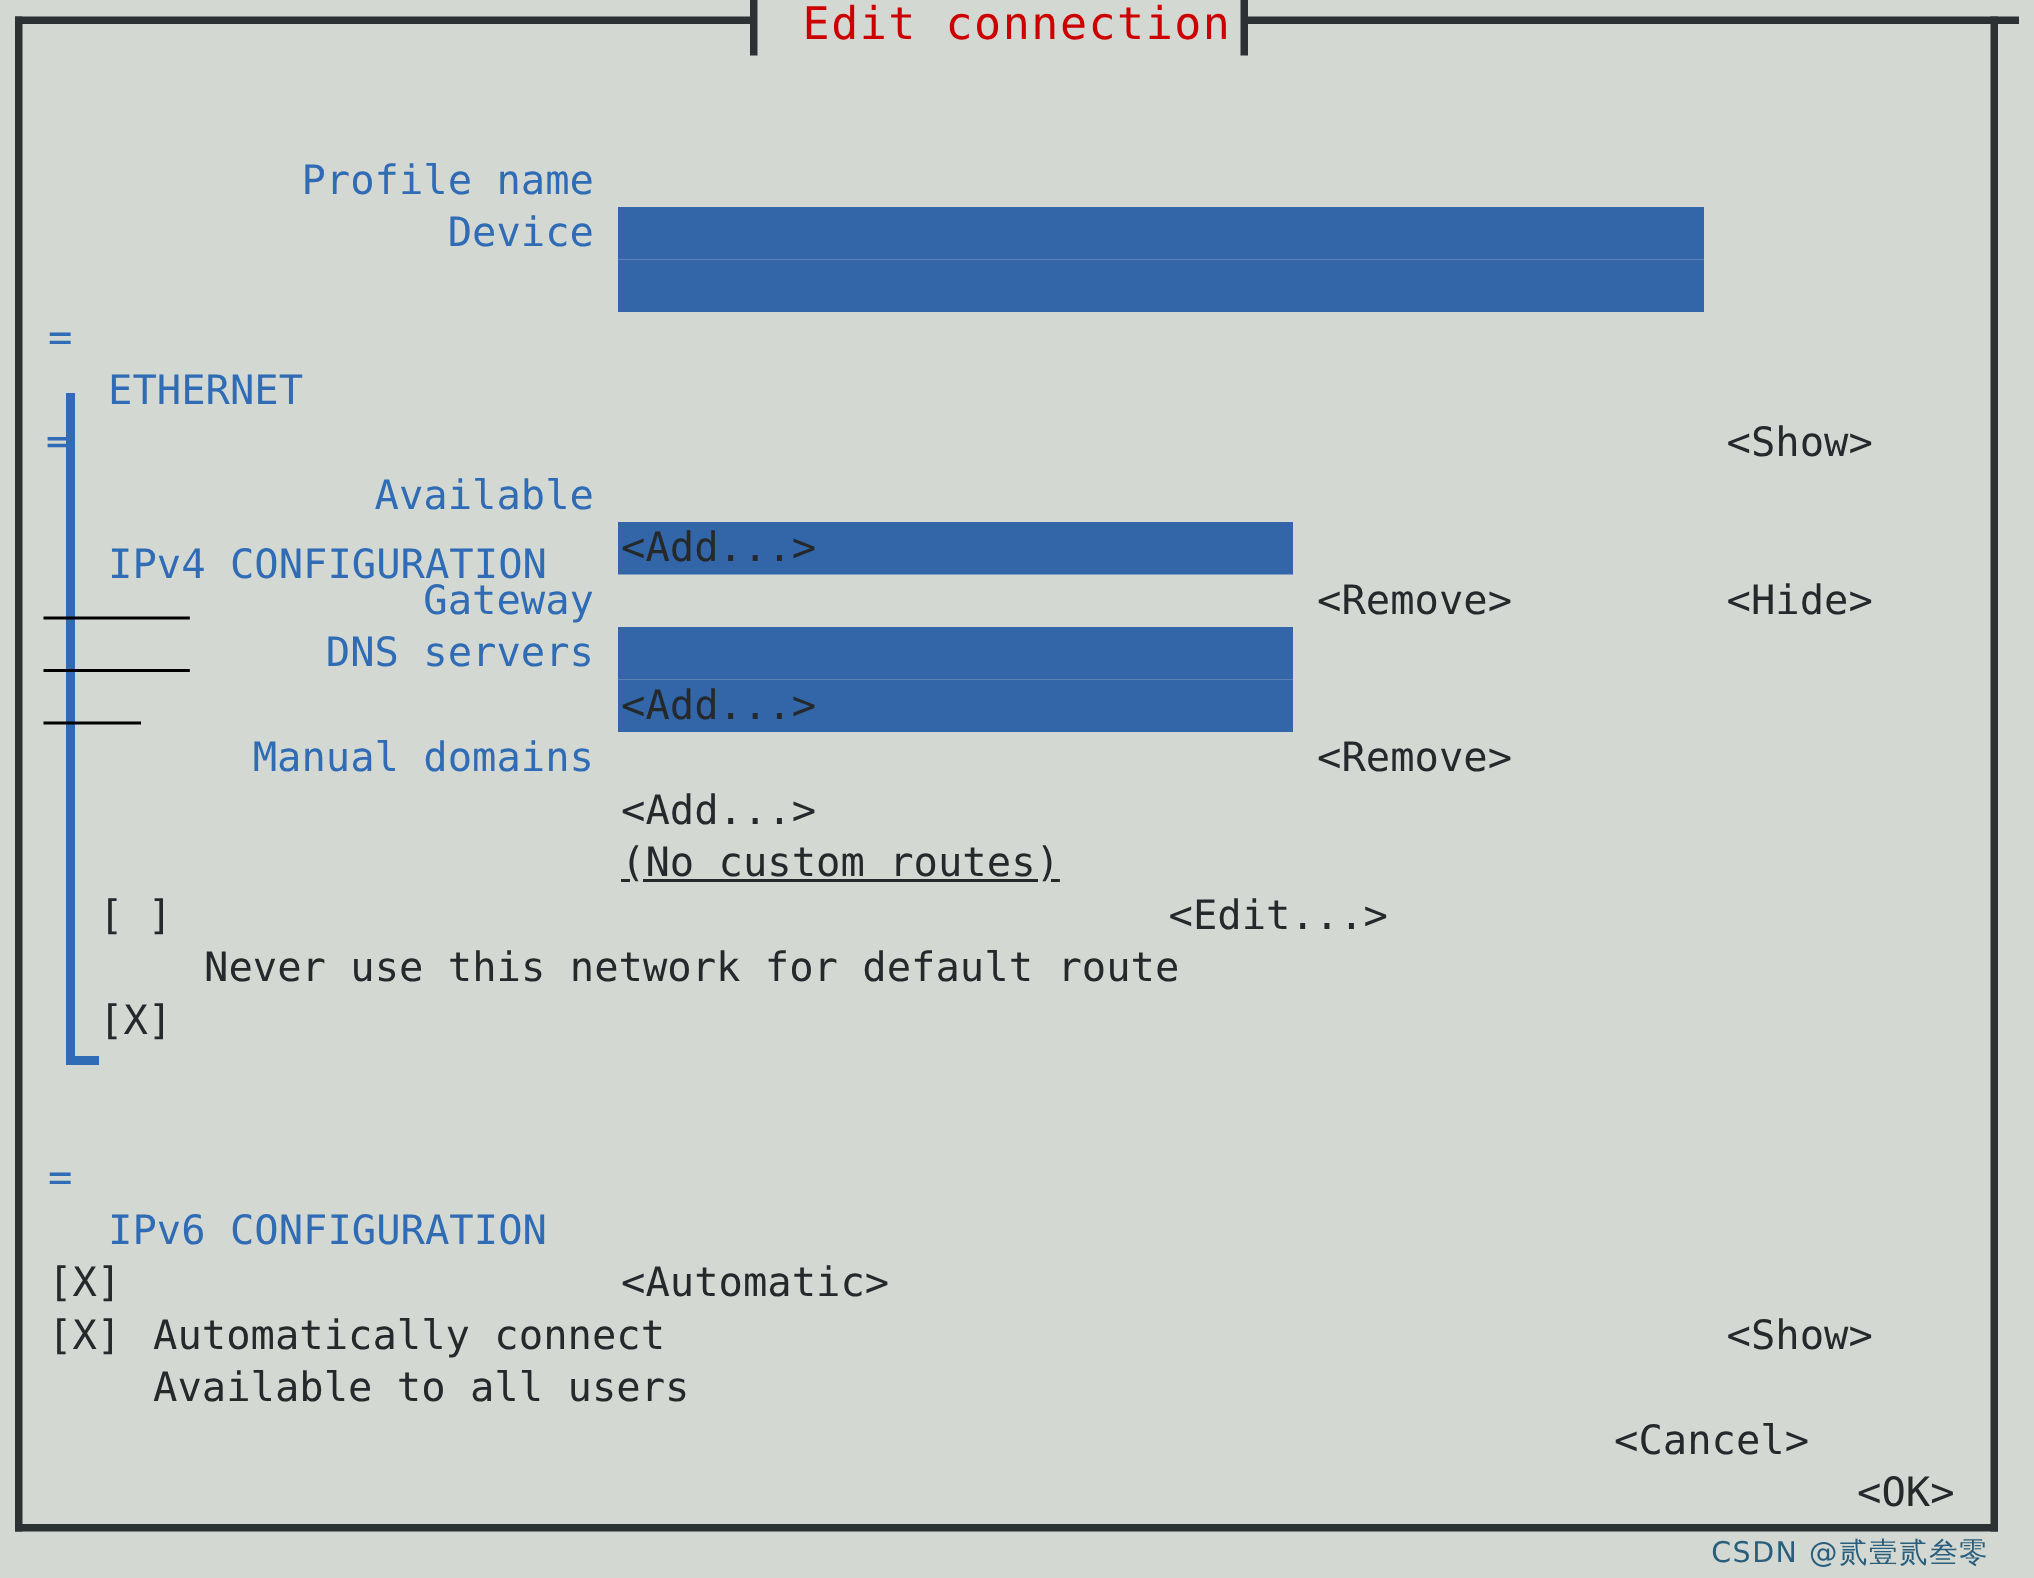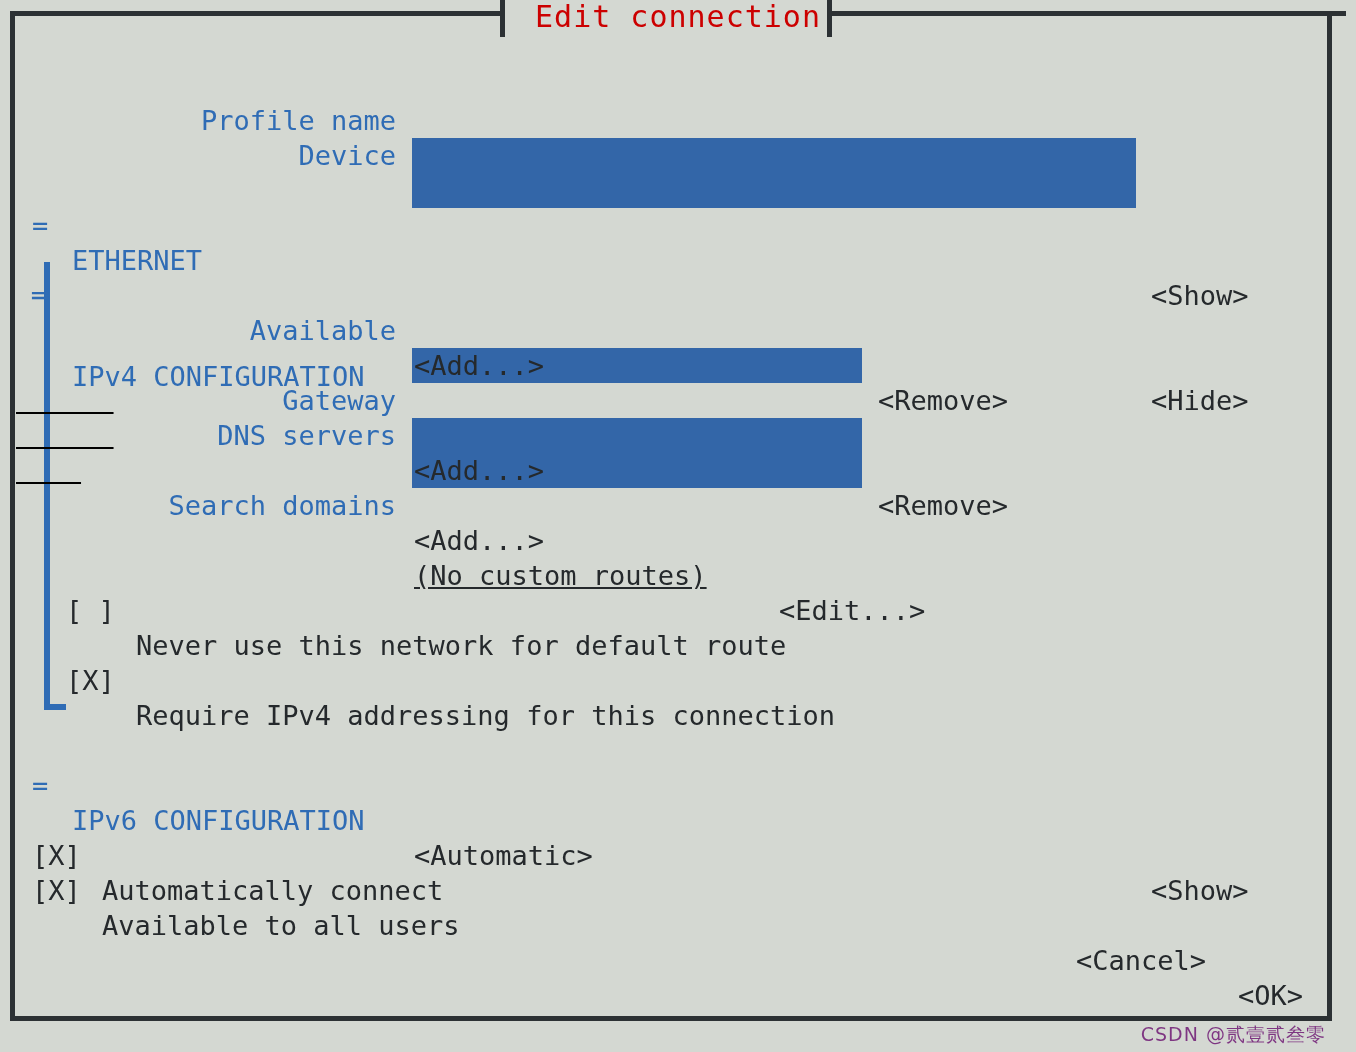--- a/index.html
+++ b/index.html
@@ -57,20 +57,21 @@
   }
 
   .row {
     position: absolute;
     left: 0;
     width: 1310px;
     height: 35px;
     white-space: pre;
     font-size: 27px;
     line-height: 35px;
+    padding-left: 13px;
   }
 
   .label {
     position: absolute;
     left: 0;
     width: 380px;
     text-align: right;
     color: #2f6cb5;
     white-space: pre;
   }
@@ -124,21 +125,21 @@
     font-size: 27px;
     line-height: 35px;
   }
 
   #watermark {
     position: absolute;
     right: 30px;
     bottom: 4px;
     font-family: "DejaVu Sans", "Liberation Sans", sans-serif;
     font-size: 19px;
-    color: #701a75;
+    color: #0c4a6e;
     opacity: 0.85;
     white-space: pre;
     letter-spacing: 1px;
   }
 </style>
 </head>
 <body>
 
 <div id="window">
 
@@ -209,37 +210,36 @@
         
       </span>
       <span class="btn" style="left:862px;">&lt;Remove&gt;</span>
     </div>
 
     <div class="row" style="top:378px;">
       <span class="btn" style="left:398px;">&lt;Add...&gt;</span>
     </div>
 
     <div class="row" style="top:413px;">
-      <span class="label">Search domains</span>
+      <span class="label">Manual domains</span>
       <span class="btn" style="left:398px;">&lt;Add...&gt;</span>
     </div>
 
     <div class="row" style="top:483px;">
       <span class="btn" style="left:398px;text-decoration:underline;">(No custom routes)</span>
       <span class="btn" style="left:738px;margin-left:25px;">&lt;Edit...&gt;</span>
     </div>
 
     <div class="row" style="top:518px;">
       <span class="checkbox-row" style="left:50px;">[ ]</span>
       <span class="checkbox-row" style="left:120px;">Never use this network for default route</span>
     </div>
 
     <div class="row" style="top:588px;">
       <span class="checkbox-row" style="left:50px;">[X]</span>
-      <span class="checkbox-row" style="left:120px;">Require IPv4 addressing for this connection</span>
     </div>
 
     <div class="row" style="top:693px;">
       <span class="collapse-glyph" style="left:16px;">=</span>
       <span class="section-head" style="left:56px;">IPv6 CONFIGURATION</span>
       <span class="btn" style="left:398px;">&lt;Automatic&gt;</span>
       <span class="btn" style="left:1135px;">&lt;Show&gt;</span>
     </div>
 
     <div class="row" style="top:763px;">

